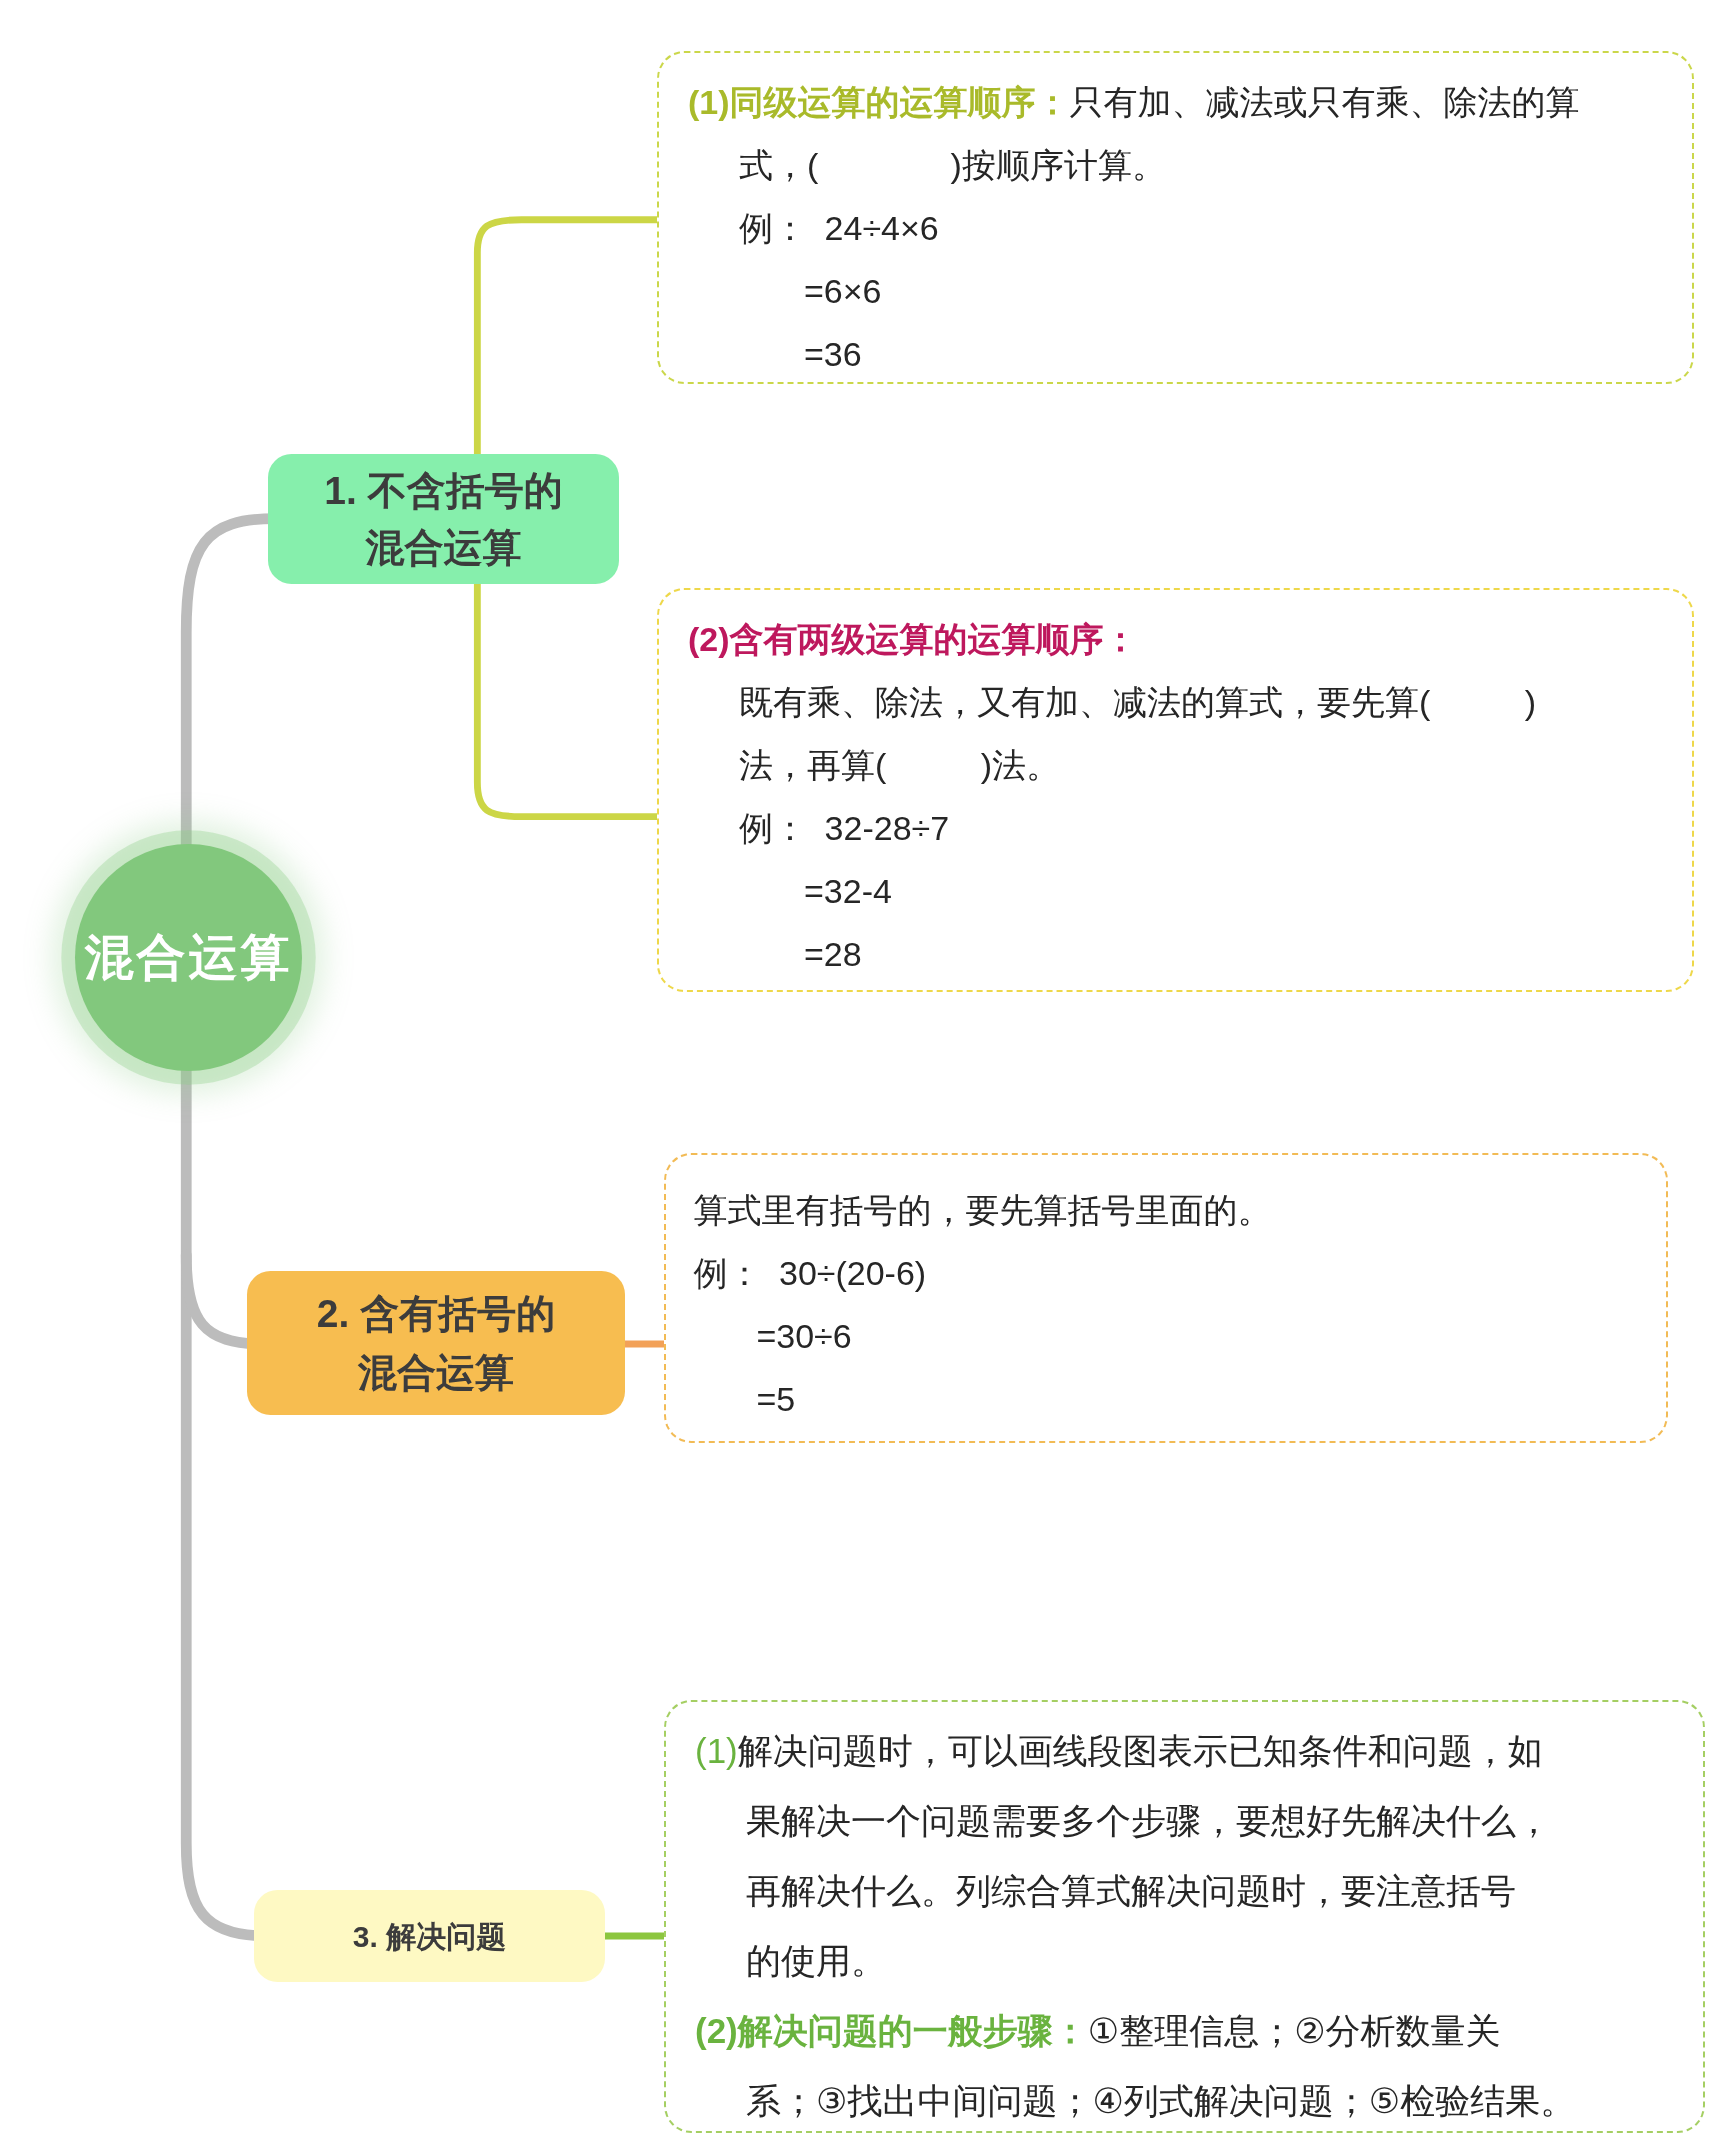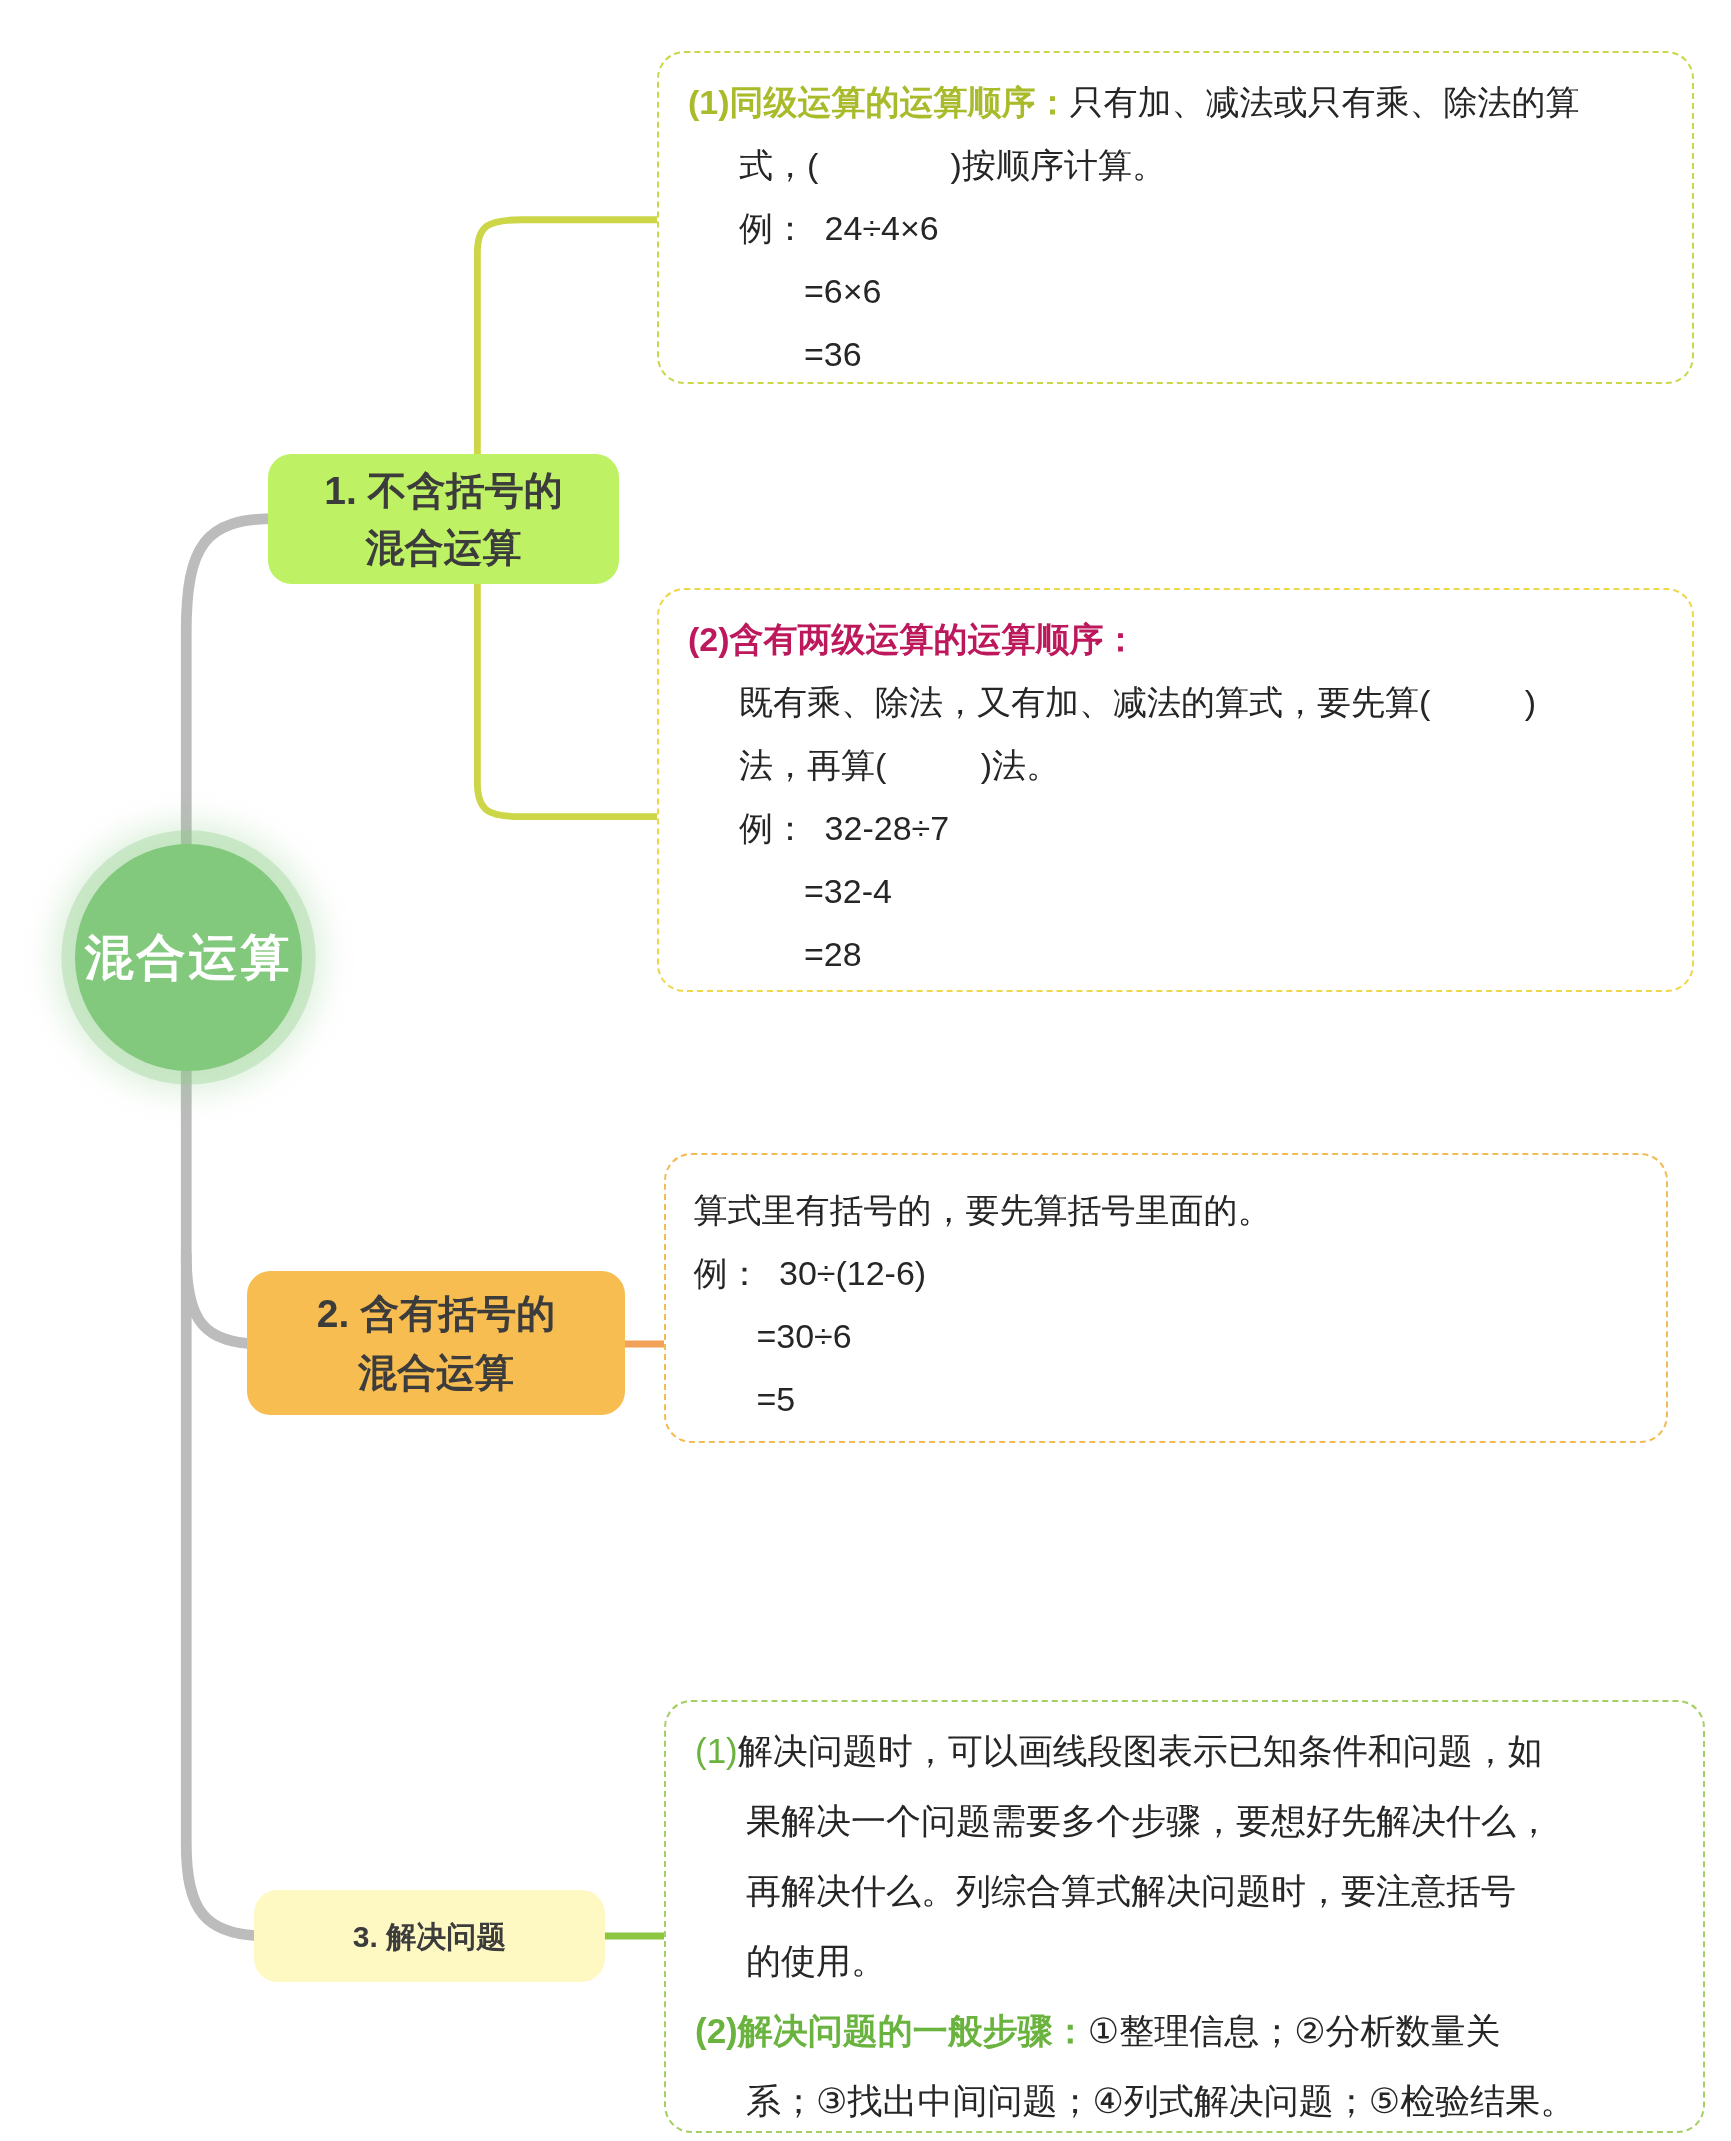--- a/index.html
+++ b/index.html
@@ -44,21 +44,21 @@
     border-radius: 23.5px;
     display: flex;
     flex-direction: column;
     align-items: center;
     justify-content: center;
     font-weight: bold;
     color: #3c3c3c;
     text-align: center;
     z-index: 2;
   }
-  .node1 { left: 268px; top: 454px;  width: 351px; height: 130px; background: #bef264; font-size: 39px; line-height: 57px; }
+  .node1 { left: 268px; top: 454px;  width: 351px; height: 130px; background: #86efac; font-size: 39px; line-height: 57px; }
   .node2 { left: 247px; top: 1271px; width: 378px; height: 144px; background: #f7bd50; font-size: 39px; line-height: 59px; text-align: center; }
   .node3 { left: 254px; top: 1890px; width: 351px; height: 92px;  background: #fef9c3; font-size: 30px; line-height: 47px; }
   
   .dbox {
     position: absolute;
     box-sizing: border-box;
     border-radius: 27.4px;
     background: #ffffff;
     z-index: 2;
   }
@@ -108,21 +108,21 @@
     <div class="row"><span class="h or">(2)含有两级运算的运算顺序：</span></div>
     <div class="row ind">既有乘、除法，又有加、减法的算式，要先算(          )</div>
     <div class="row ind">法，再算(          )法。</div>
     <div class="row ind"><span class="exlab">例：</span><span>32-28÷7</span></div>
     <div class="row ind2">=32-4</div>
     <div class="row ind2">=28</div>
   </div>
 
   <div class="dbox box3">
     <div class="row">算式里有括号的，要先算括号里面的。</div>
-    <div class="row"><span class="exlab">例：</span><span>30÷(12-6)</span></div>
+    <div class="row"><span class="exlab">例：</span><span>30÷(20-6)</span></div>
     <div class="row ind2">=30÷6</div>
     <div class="row ind2">=5</div>
   </div>
 
   <div class="dbox box4">
     <div class="row"><span class="gr">(1)</span><span>解决问题时，可以画线段图表示已知条件和问题，如</span></div>
     <div class="row ind">果解决一个问题需要多个步骤，要想好先解决什么，</div>
     <div class="row ind">再解决什么。列综合算式解决问题时，要注意括号</div>
     <div class="row ind">的使用。</div>
     <div class="row"><span class="h gr">(2)解决问题的一般步骤：</span><span>①整理信息；②分析数量关</span></div>

